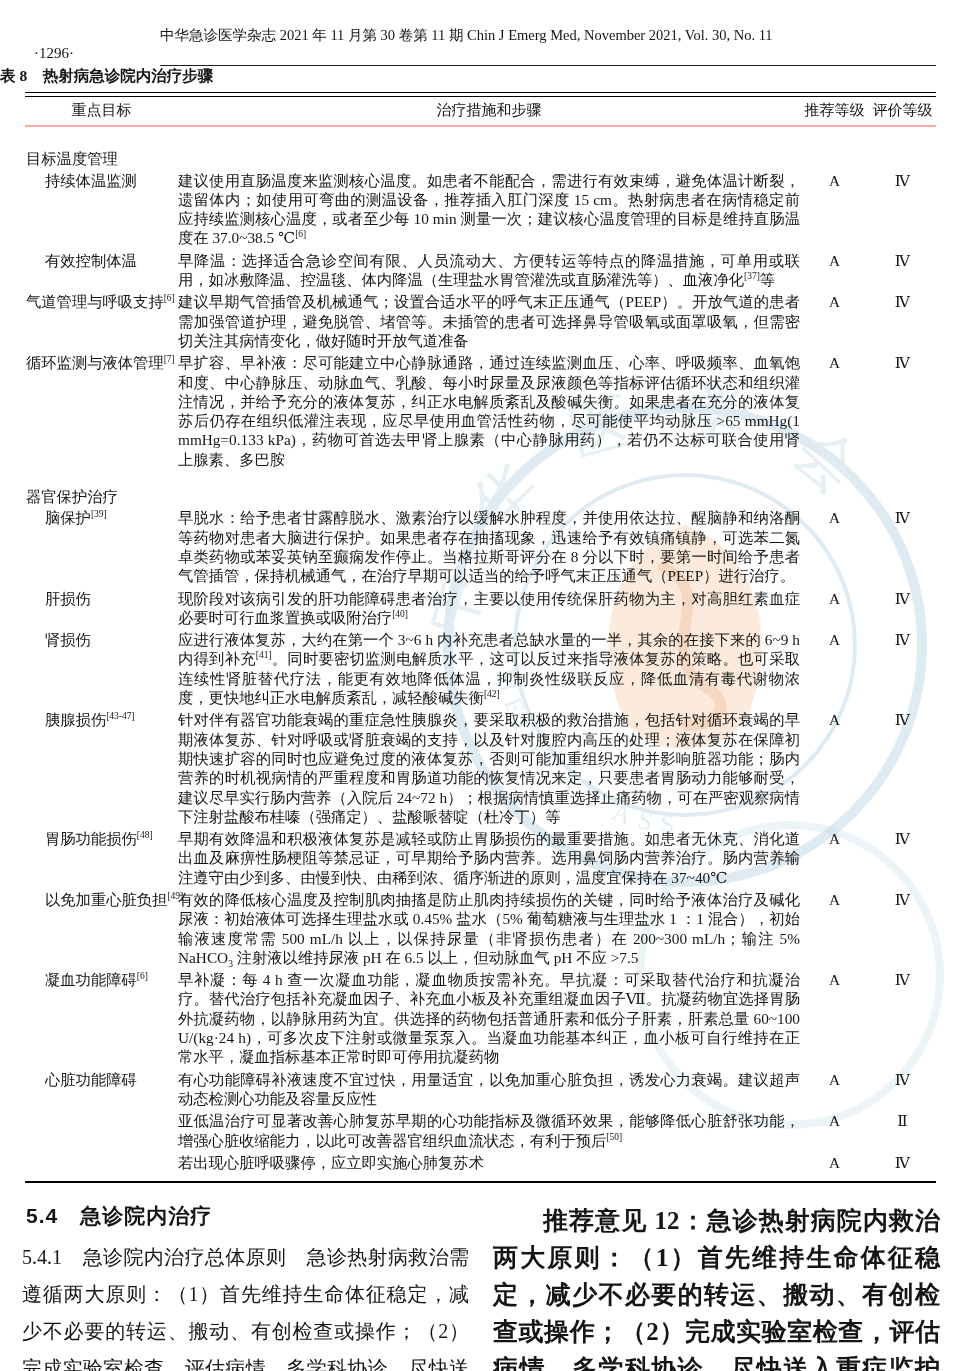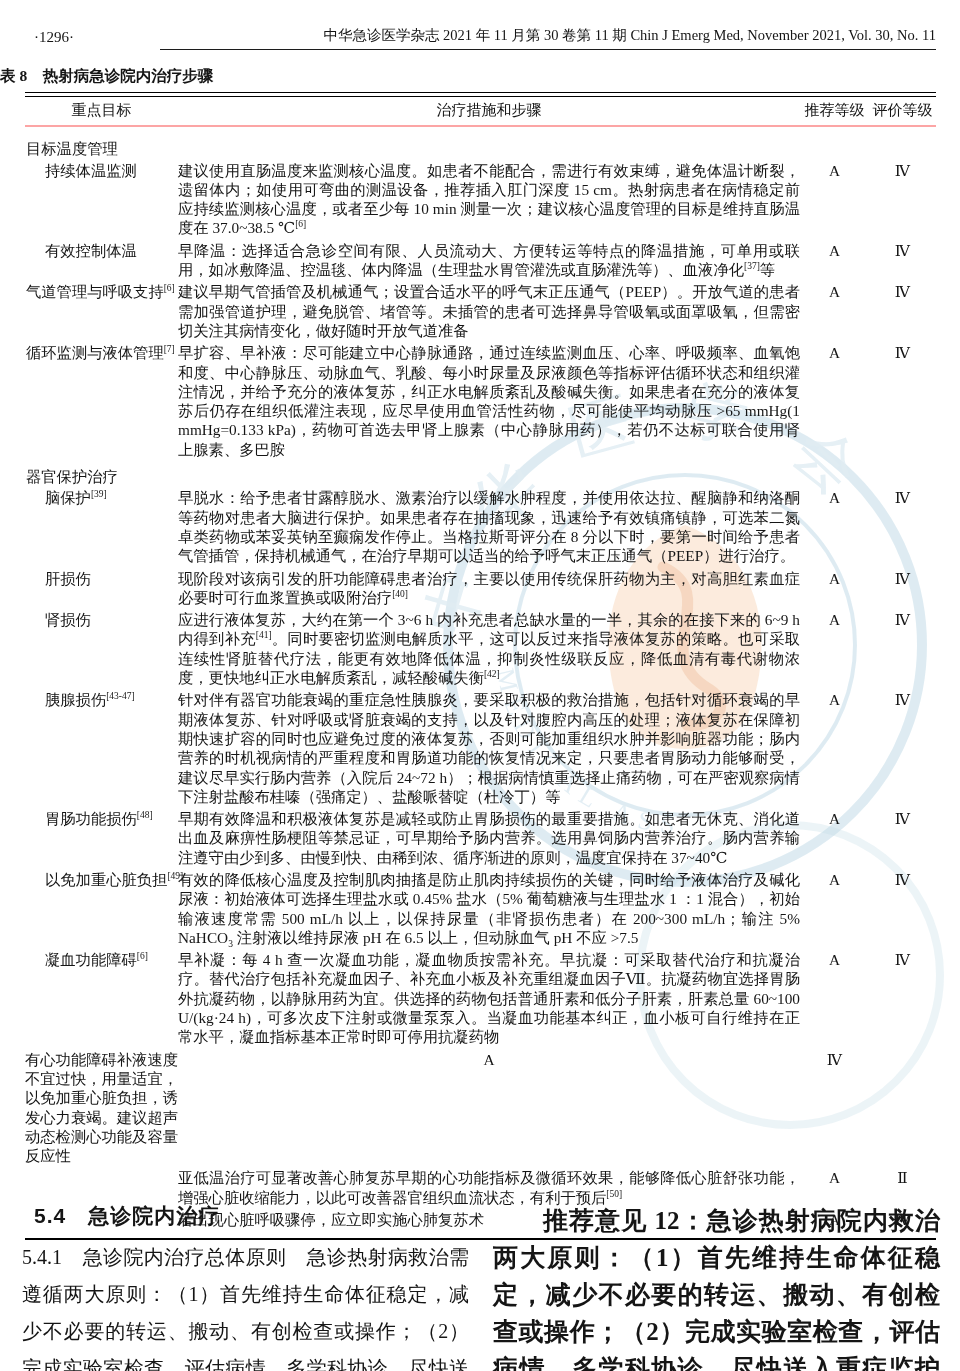--- a/index.html
+++ b/index.html
@@ -7,48 +7,48 @@
     width:960px;height:1371px;position:relative;overflow:hidden;
     background:#ffffff;color:#151515;
     font-family:"Liberation Serif","DejaVu Serif",serif;
   }
   .layer{position:absolute;left:0;top:0;z-index:1;}
   .content{position:absolute;left:0;top:0;width:960px;height:1116px;z-index:2;}
 
   
   .pagehead{position:absolute;top:26px;left:34px;right:24px;display:flex;align-items:flex-end;}
   .pageno{font-size:15px;white-space:nowrap;margin-right:86px;padding-bottom:4px;}
-  .jline{flex:1;text-align:right;font-size:14.5px;border-bottom:1.5px solid #1c1c1c;padding-bottom:4px;white-space:nowrap;}
+  .jline{flex:1;text-align:left;font-size:14.5px;border-bottom:1.5px solid #1c1c1c;padding-bottom:20px;white-space:nowrap;}
 
   
   .tcaption{position:absolute;top:66px;left:0;width:960px;text-align:left;
     font-weight:bold;font-size:15.5px;}
 
   
   .htable{position:absolute;left:25px;top:92px;width:911px;font-size:15.3px;line-height:19.3px;}
   .rule-top{height:3px;border-top:1.6px solid #000;border-bottom:1px solid #000;}
   .thead{display:grid;grid-template-columns:153px 622px 69px 67px;
     padding:4px 0 5px;border-bottom:2px solid #fca5a5;font-size:15px;}
   .thead .hc{text-align:center;}
   .tbody{padding:4px 0 6px;border-bottom:2.5px solid #000;}
   .trow{display:grid;grid-template-columns:153px 622px 69px 67px;margin-bottom:3px;}
-  .trow.section{margin-top:8px;margin-bottom:2px;font-family:Liberation Serif, serif;}
+  .trow.section{margin-top:18px;margin-bottom:2px;font-family:Liberation Serif, serif;}
   .cell-target{white-space:nowrap;overflow:visible;padding-left:1px;}
   .lv1 .cell-target{padding-left:20px;}
   .cell-text{text-align:justify;}
   .cell-rec,.cell-eval{text-align:center;}
   sup,.ref{font-size:9.5px;line-height:0;vertical-align:super;}
   sub.sub{font-size:9.5px;line-height:0;vertical-align:sub;}
 
   
   .bottom{position:absolute;left:22px;top:1202px;width:918px;display:flex;gap:24px;}
   .colL{width:447px;}
   .colR{width:447px;}
   .h54{font-family:"Liberation Sans","DejaVu Sans",sans-serif;font-weight:bold;
-    font-size:21px;margin:0 0 9px 12px;letter-spacing:1px;}
+    font-size:21px;margin:0 0 9px 4px;letter-spacing:1px;}
   .bodyp{font-size:20px;line-height:37px;text-align:justify;margin:0;}
   .recp{font-family:Liberation Serif, serif;font-weight:bold;
     font-size:25px;line-height:37px;text-align:justify;text-indent:2em;margin:0;}
 
   .wm-ring{fill:none;stroke:#bfd9e6;}
   .wm-txt{fill:#c3dbe8;font-family:"Liberation Serif","DejaVu Serif",serif;}
 </style>
 </head>
 <body>
 
@@ -178,20 +178,21 @@
       </div>
 
       <div class="trow lv1">
         <div class="cell-target"><span>凝血功能障碍</span><sup>[6]</sup></div>
         <div class="cell-text">早补凝：每 4 h 查一次凝血功能，凝血物质按需补充。早抗凝：可采取替代治疗和抗凝治疗。替代治疗包括补充凝血因子、补充血小板及补充重组凝血因子Ⅶ。抗凝药物宜选择胃肠外抗凝药物，以静脉用药为宜。供选择的药物包括普通肝素和低分子肝素，肝素总量 60~100 U/(kg·24 h)，可多次皮下注射或微量泵泵入。当凝血功能基本纠正，血小板可自行维持在正常水平，凝血指标基本正常时即可停用抗凝药物</div>
         <div class="cell-rec">A</div>
         <div class="cell-eval">Ⅳ</div>
       </div>
 
       <div class="trow lv1">
+        <div class="cell-target"><span>心脏功能障碍</span><sup></sup></div>
         <div class="cell-text">有心功能障碍补液速度不宜过快，用量适宜，以免加重心脏负担，诱发心力衰竭。建议超声动态检测心功能及容量反应性</div>
         <div class="cell-rec">A</div>
         <div class="cell-eval">Ⅳ</div>
       </div>
 
       <div class="trow lv1">
         <div class="cell-target"><span></span></div>
         <div class="cell-text">亚低温治疗可显著改善心肺复苏早期的心功能指标及微循环效果，能够降低心脏舒张功能，增强心脏收缩能力，以此可改善器官组织血流状态，有利于预后<sup class="ref">[50]</sup></div>
         <div class="cell-rec">A</div>
         <div class="cell-eval">Ⅱ</div>

